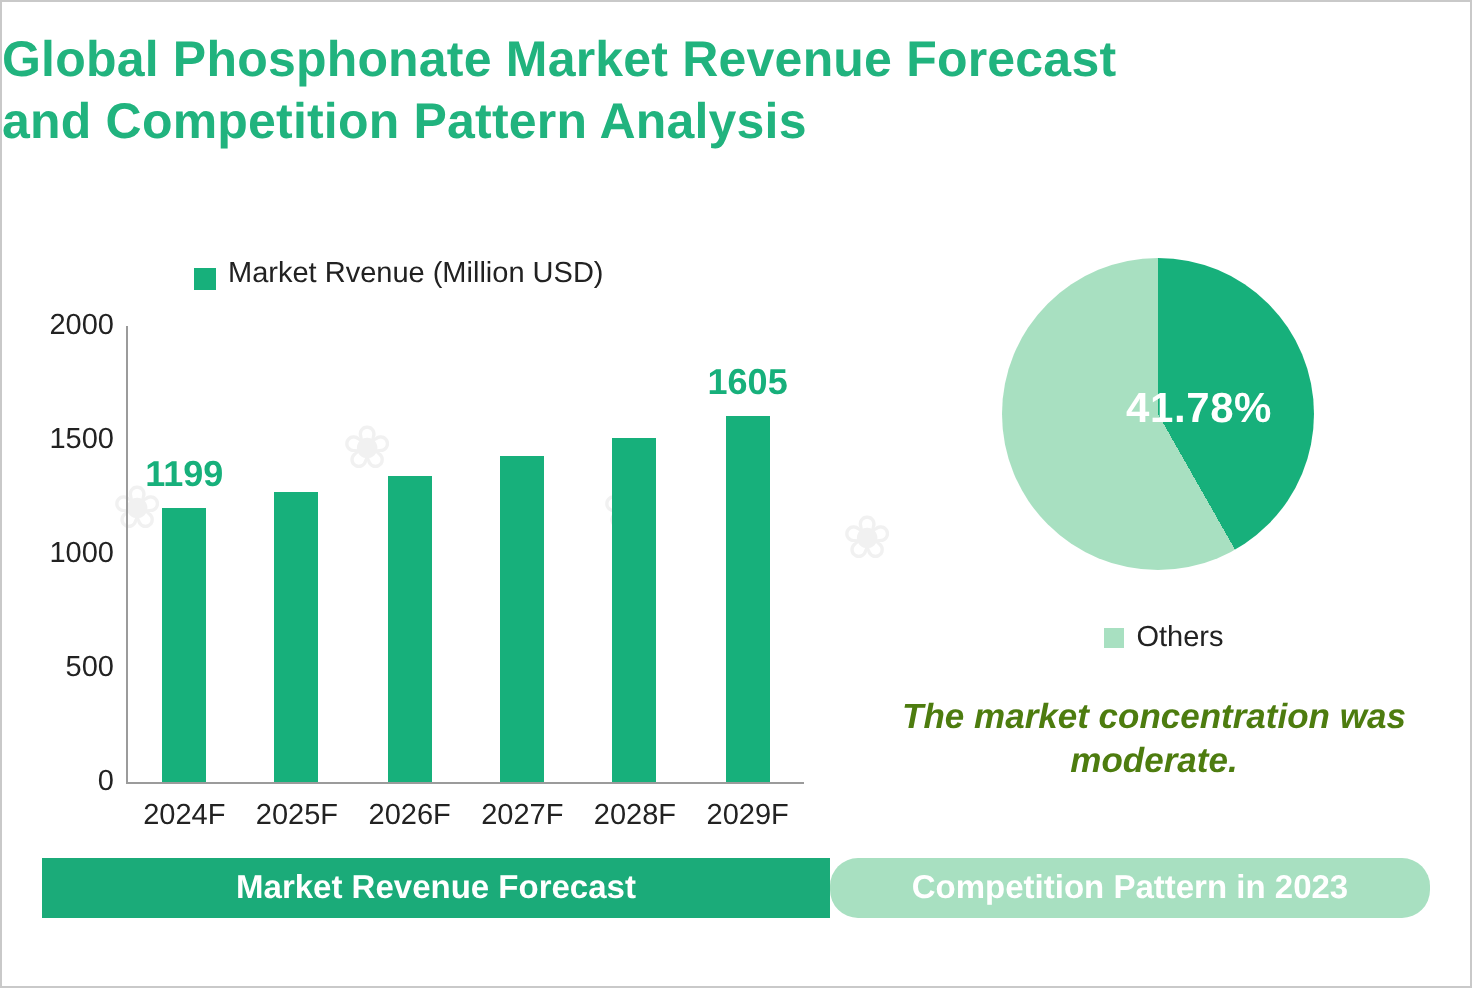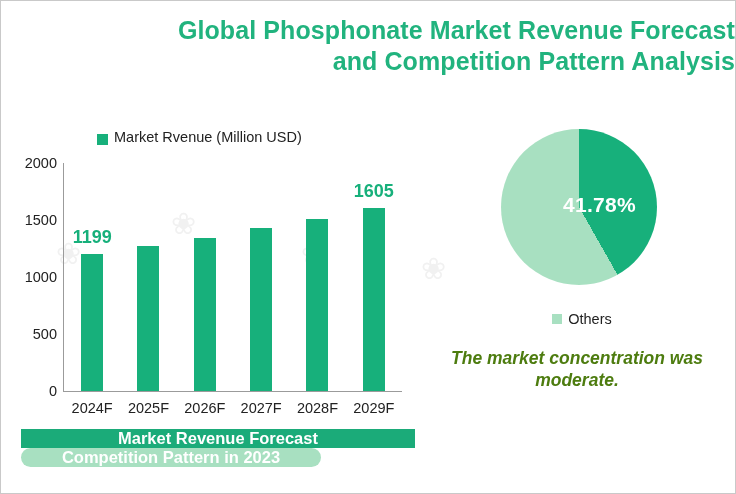--- a/index.html
+++ b/index.html
@@ -20,21 +20,21 @@
     box-sizing: border-box;
     border: 1px solid #c9c9c9;
     background: #ffffff;
   }
   
   #title-block {
     position: absolute;
     left: 0;
     top: 14px;
     width: 734px;
-    text-align: right;
+    text-align: left;
     color: #21b37e;
     font-size: 25px;
     font-weight: bold;
     line-height: 31px;
     letter-spacing: 0.1px;
   }
   
   #bar-panel {
     position: absolute;
     left: 0;
@@ -168,21 +168,20 @@
     line-height: 22px;
   }
   
   #footer {
     position: absolute;
     left: 20px;
     top: 428px;
     width: 694px;
     height: 30px;
     display: flex;
-    flex-direction: column;
   }
   #footer-left {
     width: 394px;
     background: #1bab79;
     color: #ffffff;
     font-size: 16.5px;
     font-weight: bold;
     display: flex;
     align-items: center;
     justify-content: center;

